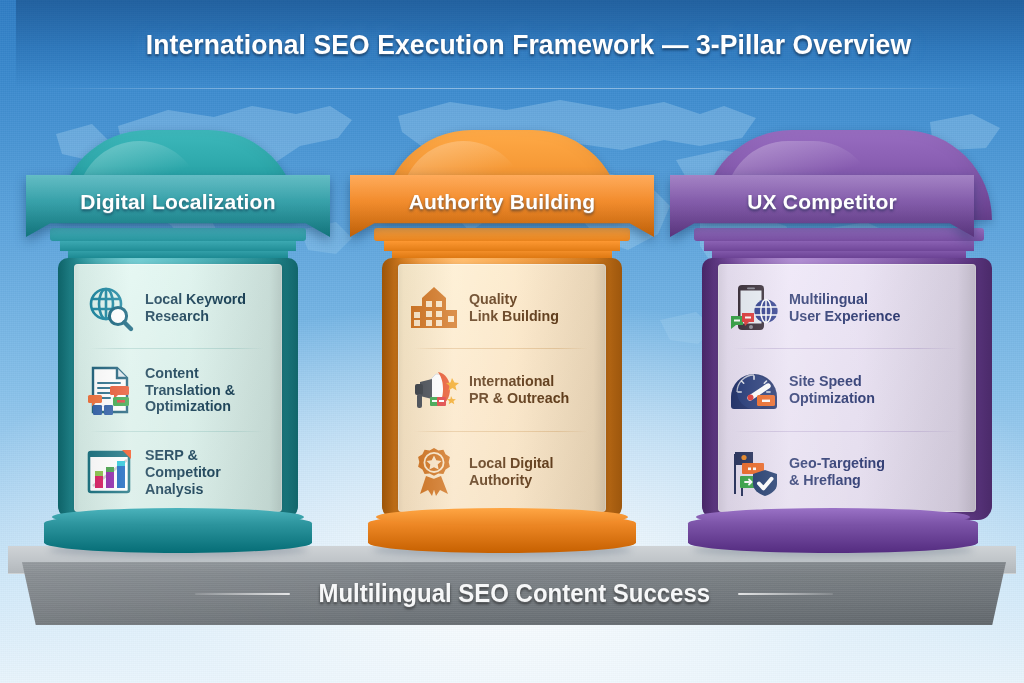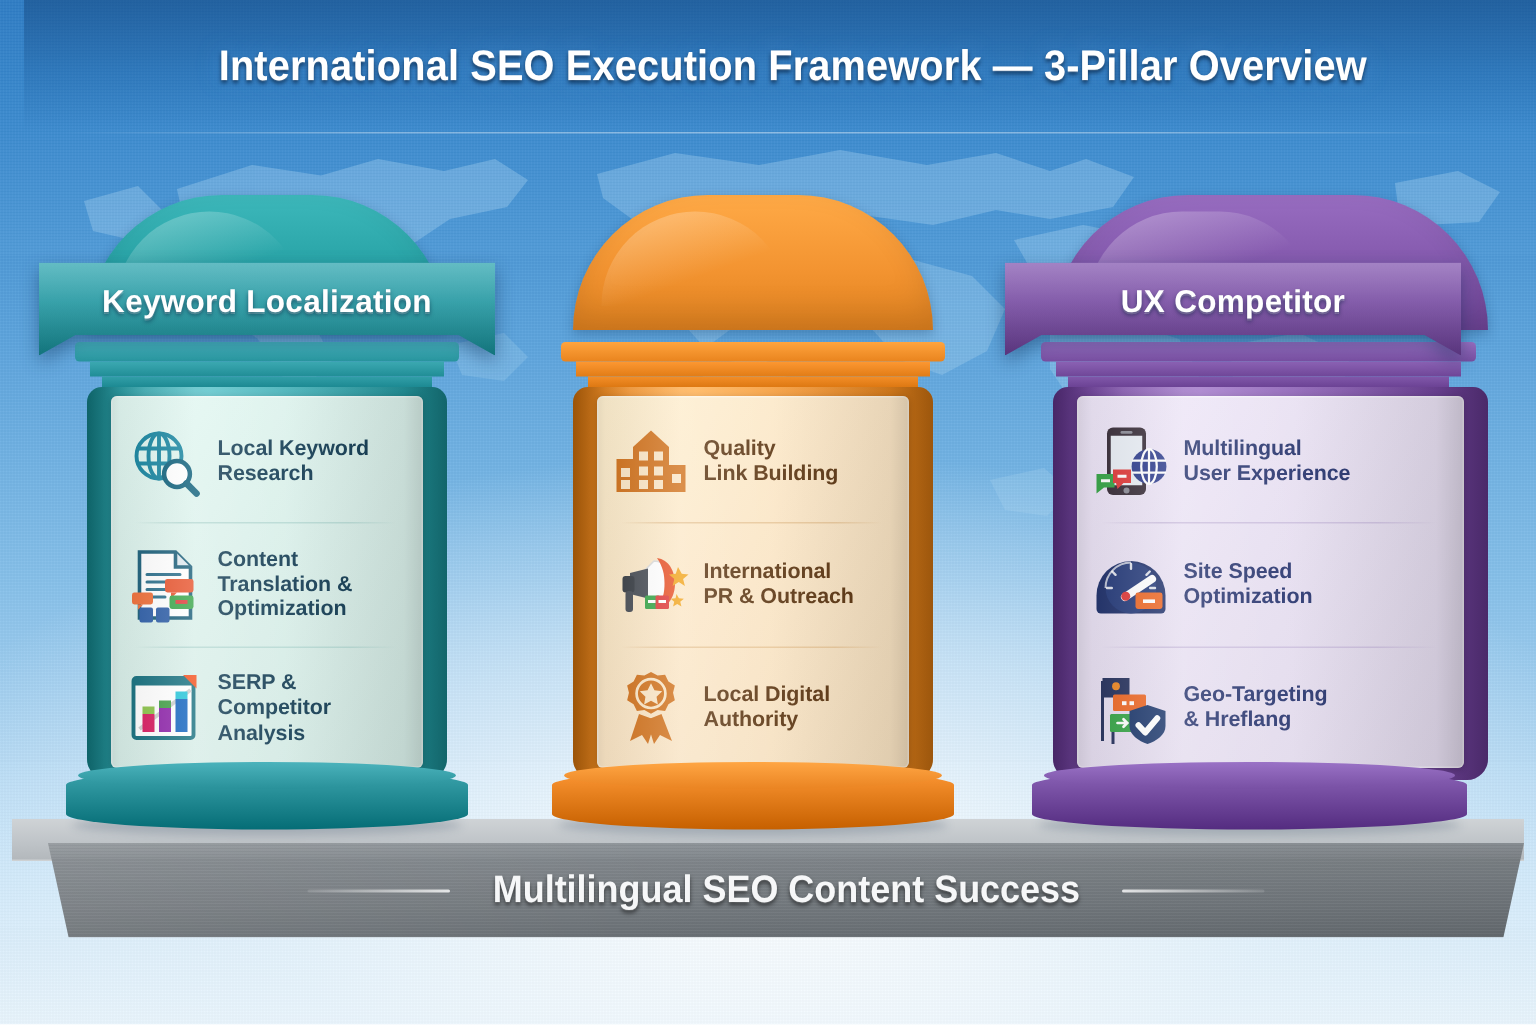--- a/index.html
+++ b/index.html
@@ -155,21 +155,21 @@
   }
 
   
   .platform-top {
     position:absolute; left: 8px; top: 546px; width: 1008px; height: 28px;
     background: linear-gradient(180deg,#cfd3d6 0%, #bfc4c8 55%, #b2b7bb 100%);
     z-index: 3;
     box-shadow: 0 -1px 0 rgba(255,255,255,.35) inset;
   }
   .platform {
-    position:absolute; left: 32px; top: 562px; width: 984px; height: 63px;
+    position:absolute; left: 22px; top: 562px; width: 984px; height: 63px;
     z-index: 5;
     background: linear-gradient(180deg, #8a9095 0%, #7d8388 18%, #73797e 60%, #676d72 100%);
     box-shadow: 0 6px 14px rgba(30,60,95,.30);
     display:flex; align-items:center; justify-content:center;
     clip-path: polygon(0% 0%, 100% 0%, 98.6% 100%, 1.4% 100%);
   }
   .platform::before {
     content:""; position:absolute; inset:0;
     background:
       repeating-linear-gradient(0deg, rgba(255,255,255,0.035) 0 1px, rgba(0,0,0,0.02) 1px 2px),
@@ -228,21 +228,21 @@
       <div class="plat-line r"></div>
     </div>
   </div>
 
   <div id="pillars-host">
       <div class="pillar" id="p0">
     <div class="dome" style="background:linear-gradient(180deg, #3db8bb 0%, #27a2a5 55%, #159093 100%);"></div>
 
     <div class="ribbon">
       <div class="rb" style="background:linear-gradient(180deg, #3dacb5 0%, #2b9aa3 48%, #15848d 100%);"></div>
-      <div class="rtext">Keyword Localization</div>
+      <div class="rtext">Digital Localization</div>
     </div>
 
     <div class="cap">
       <div class="c1" style="background:linear-gradient(180deg, #48b5be 0%, #28959e 100%);"></div>
       <div class="c2" style="background:linear-gradient(180deg, #3ca9b2 0%, #208d96 100%);"></div>
       <div class="c3" style="background:linear-gradient(180deg, #329fa8 0%, #16838c 100%);"></div>
     </div>
 
     <div class="body" style="background:linear-gradient(90deg, #127f86 0%, #40adb4 16%, #54c1c8 34%, #3aa7ae 66%, #18858c 100%);">
       <div class="panel" style="background:linear-gradient(125deg, #e3f9f3 0%, #d9efe9 45%, #cfe5df 100%);
@@ -312,20 +312,24 @@
 
     <div class="foot">
       <div class="sh"></div>
       <div class="ell" style="background:linear-gradient(180deg, #3da5ae 0%, #258d96 42%, #056d76 100%);"></div>
       <div class="rim" style="background:linear-gradient(180deg, #4bb3bc 0%, #29919a 100%);"></div>
     </div>
   </div>
       <div class="pillar" id="p1">
     <div class="dome" style="background:linear-gradient(180deg, #ffaa47 0%, #f39431 55%, #e1821f 100%);"></div>
 
+    <div class="ribbon">
+      <div class="rb" style="background:linear-gradient(180deg, #ff9632 0%, #ef8420 48%, #d96e0a 100%);"></div>
+      <div class="rtext">Authority Building</div>
+    </div>
 
     <div class="cap">
       <div class="c1" style="background:linear-gradient(180deg, #ffa43e 0%, #e9841e 100%);"></div>
       <div class="c2" style="background:linear-gradient(180deg, #fd9832 0%, #e17c16 100%);"></div>
       <div class="c3" style="background:linear-gradient(180deg, #f38e28 0%, #d7720c 100%);"></div>
     </div>
 
     <div class="body" style="background:linear-gradient(90deg, #c86c0b 0%, #f69a39 16%, #ffae4d 34%, #f09433 66%, #ce7211 100%);">
       <div class="panel" style="background:linear-gradient(125deg, #fff0d0 0%, #fbe6c6 45%, #f1dcbc 100%);
                   box-shadow: inset 0 0 0 1px rgba(255,255,255,.45), 0 1px 4px rgba(0,0,0,.18);">

